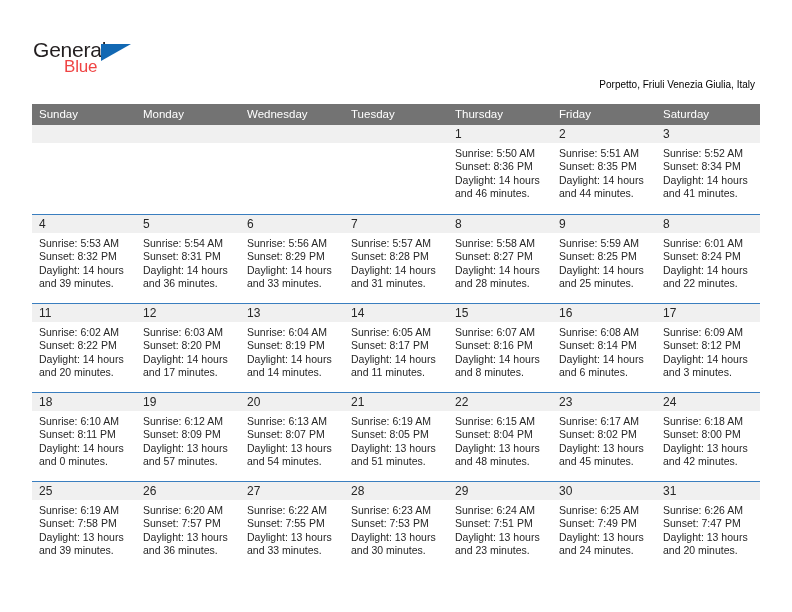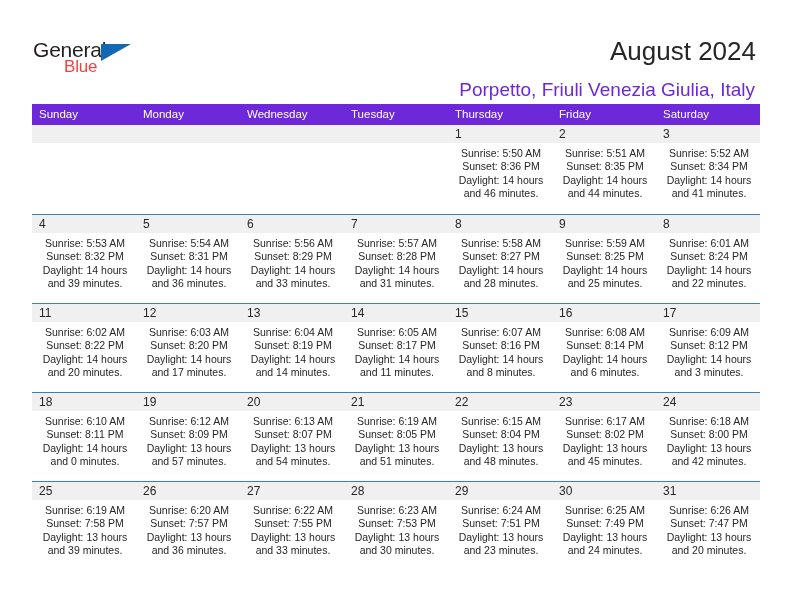--- a/index.html
+++ b/index.html
@@ -72,37 +72,37 @@
     top: 36px;
     font-size: 26px;
     color: #262626;
     text-align: right;
     white-space: nowrap;
   }
   .subtitle {
     position: absolute;
     right: 37px;
     top: 79px;
-    font-size: 19px;
-    color: #6d28d9;
+    font-size: 10px;
+    color: #000000;
     text-align: left;
     white-space: nowrap;
   }
 
   
   .calendar {
     position: absolute;
     left: 32px;
     top: 104px;
     width: 728px;
   }
 
   .weekdays {
     display: flex;
-    background: #6d28d9;
+    background: #737373;
     height: 21px;
   }
   .weekday {
     flex: 1 1 0;
     color: #ffffff;
     font-size: 11.5px;
     line-height: 21px;
     padding-left: 7px;
     box-sizing: border-box;
     white-space: nowrap;
@@ -138,41 +138,39 @@
   .daynum {
     font-size: 12px;
     color: #262626;
     line-height: 18px;
     padding-left: 7px;
     display: block;
   }
 
   .info {
     padding: 4px 5px 0 7px;
-    text-align: center;
   }
   .info-line {
     font-size: 10.5px;
     line-height: 13.4px;
     color: #262626;
     white-space: nowrap;
   }
 </style>
 </head>
 <body>
 
 <div class="page">
 
   <div class="top">
     <div class="logo">
       <span class="logo-general">General</span>
       <span class="logo-tri"></span>
       <span class="logo-blue">Blue</span>
     </div>
-    <div class="title">August 2024</div>
     <div class="subtitle">Porpetto, Friuli Venezia Giulia, Italy</div>
   </div>
 
   <div class="calendar">
     <div class="weekdays" id="weekday-row">
         <div class="weekday">Sunday</div>
         <div class="weekday">Monday</div>
         <div class="weekday">Wednesday</div>
         <div class="weekday">Tuesday</div>
         <div class="weekday">Thursday</div>

